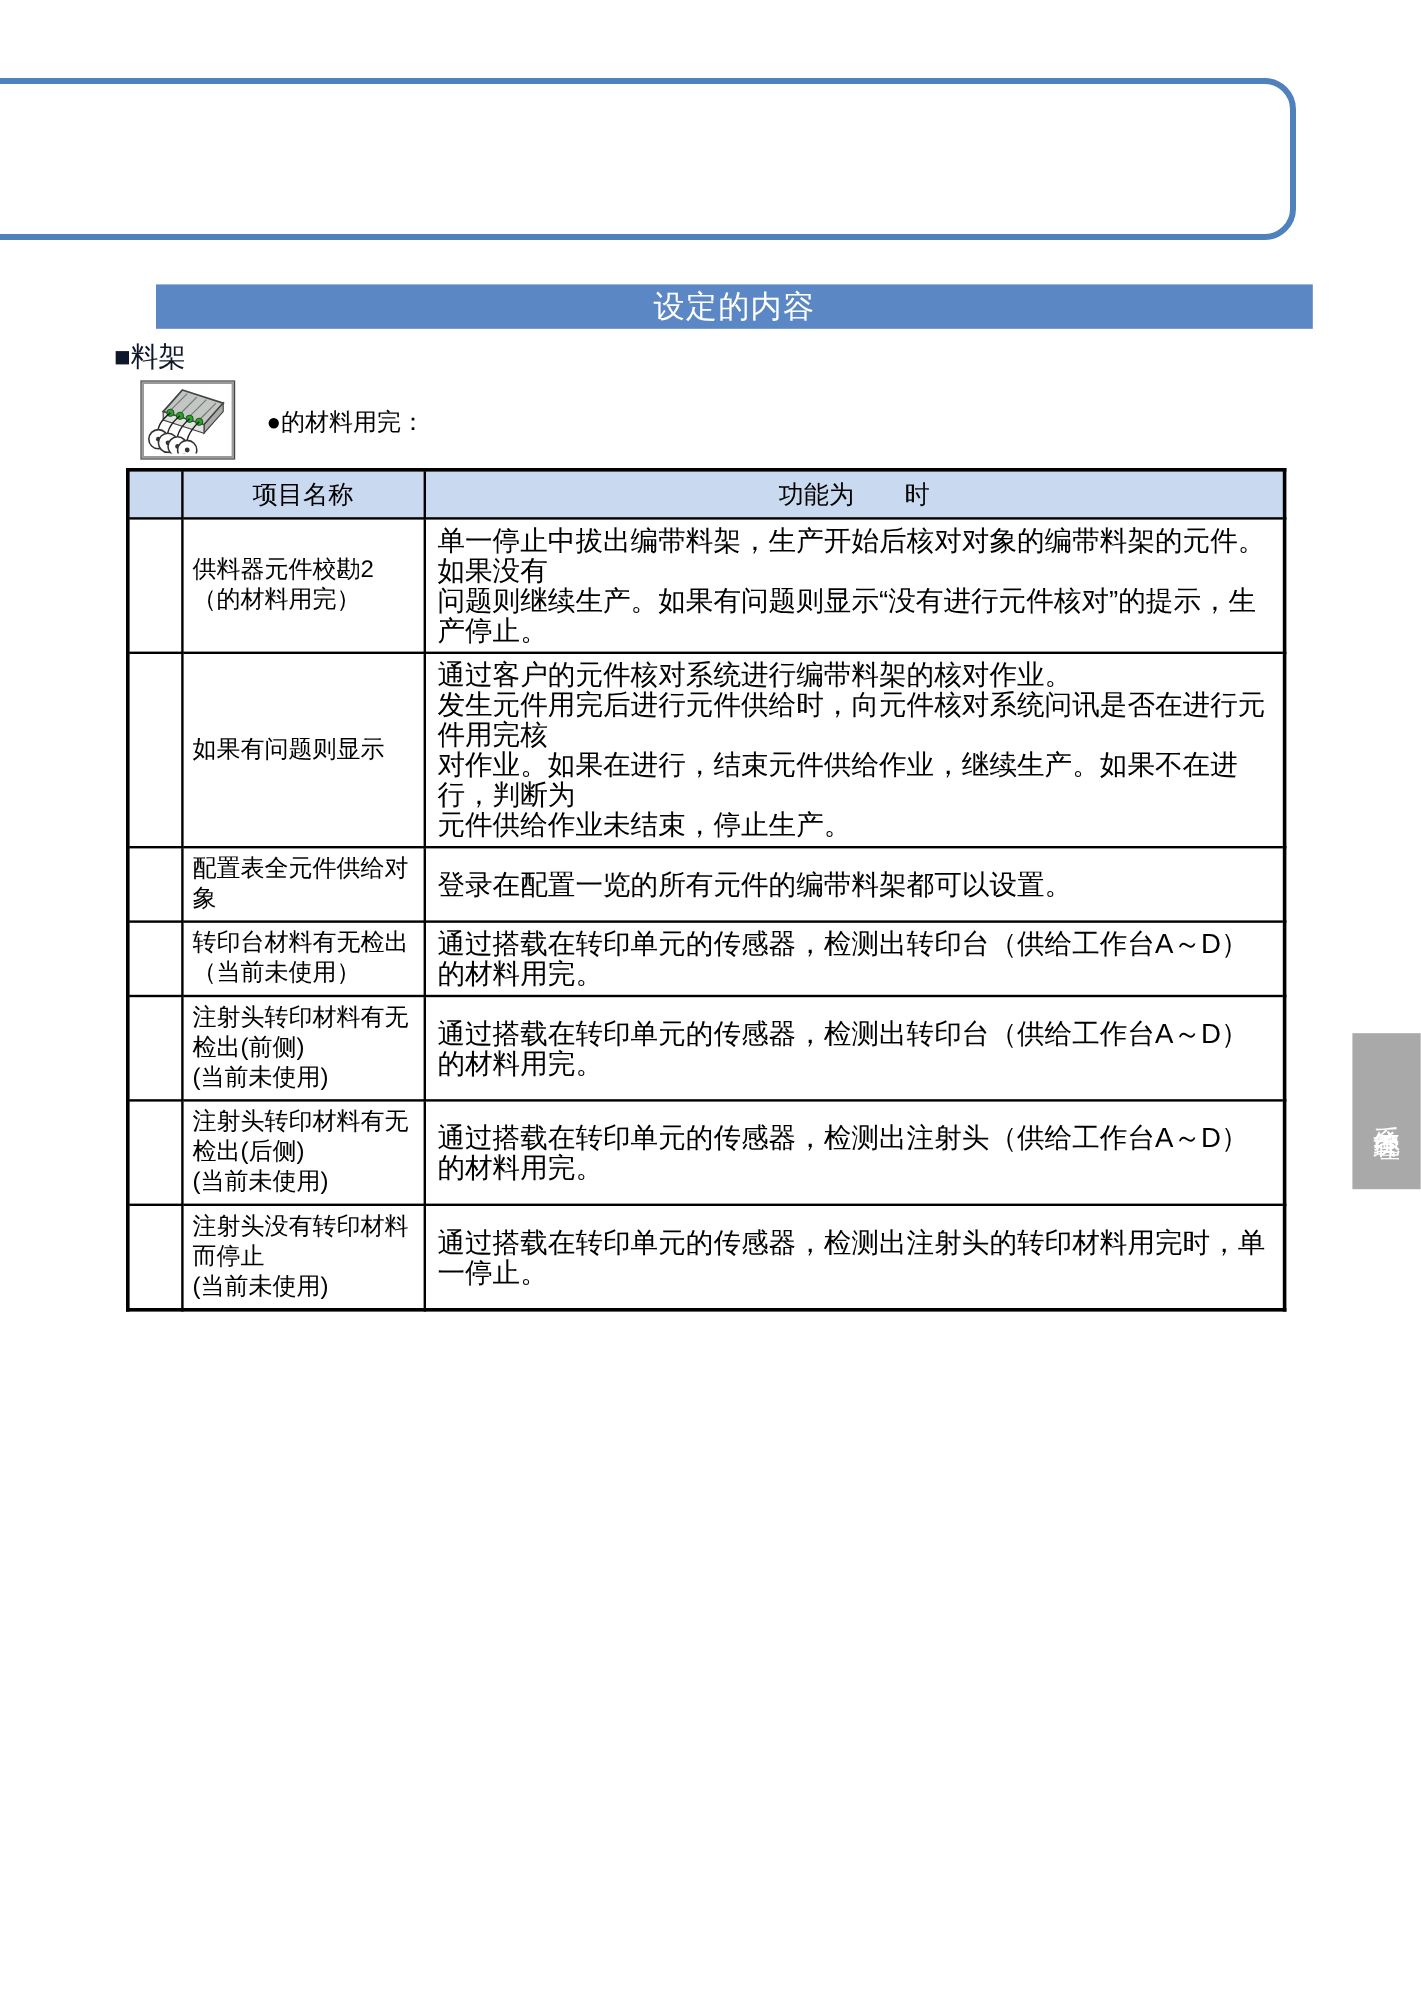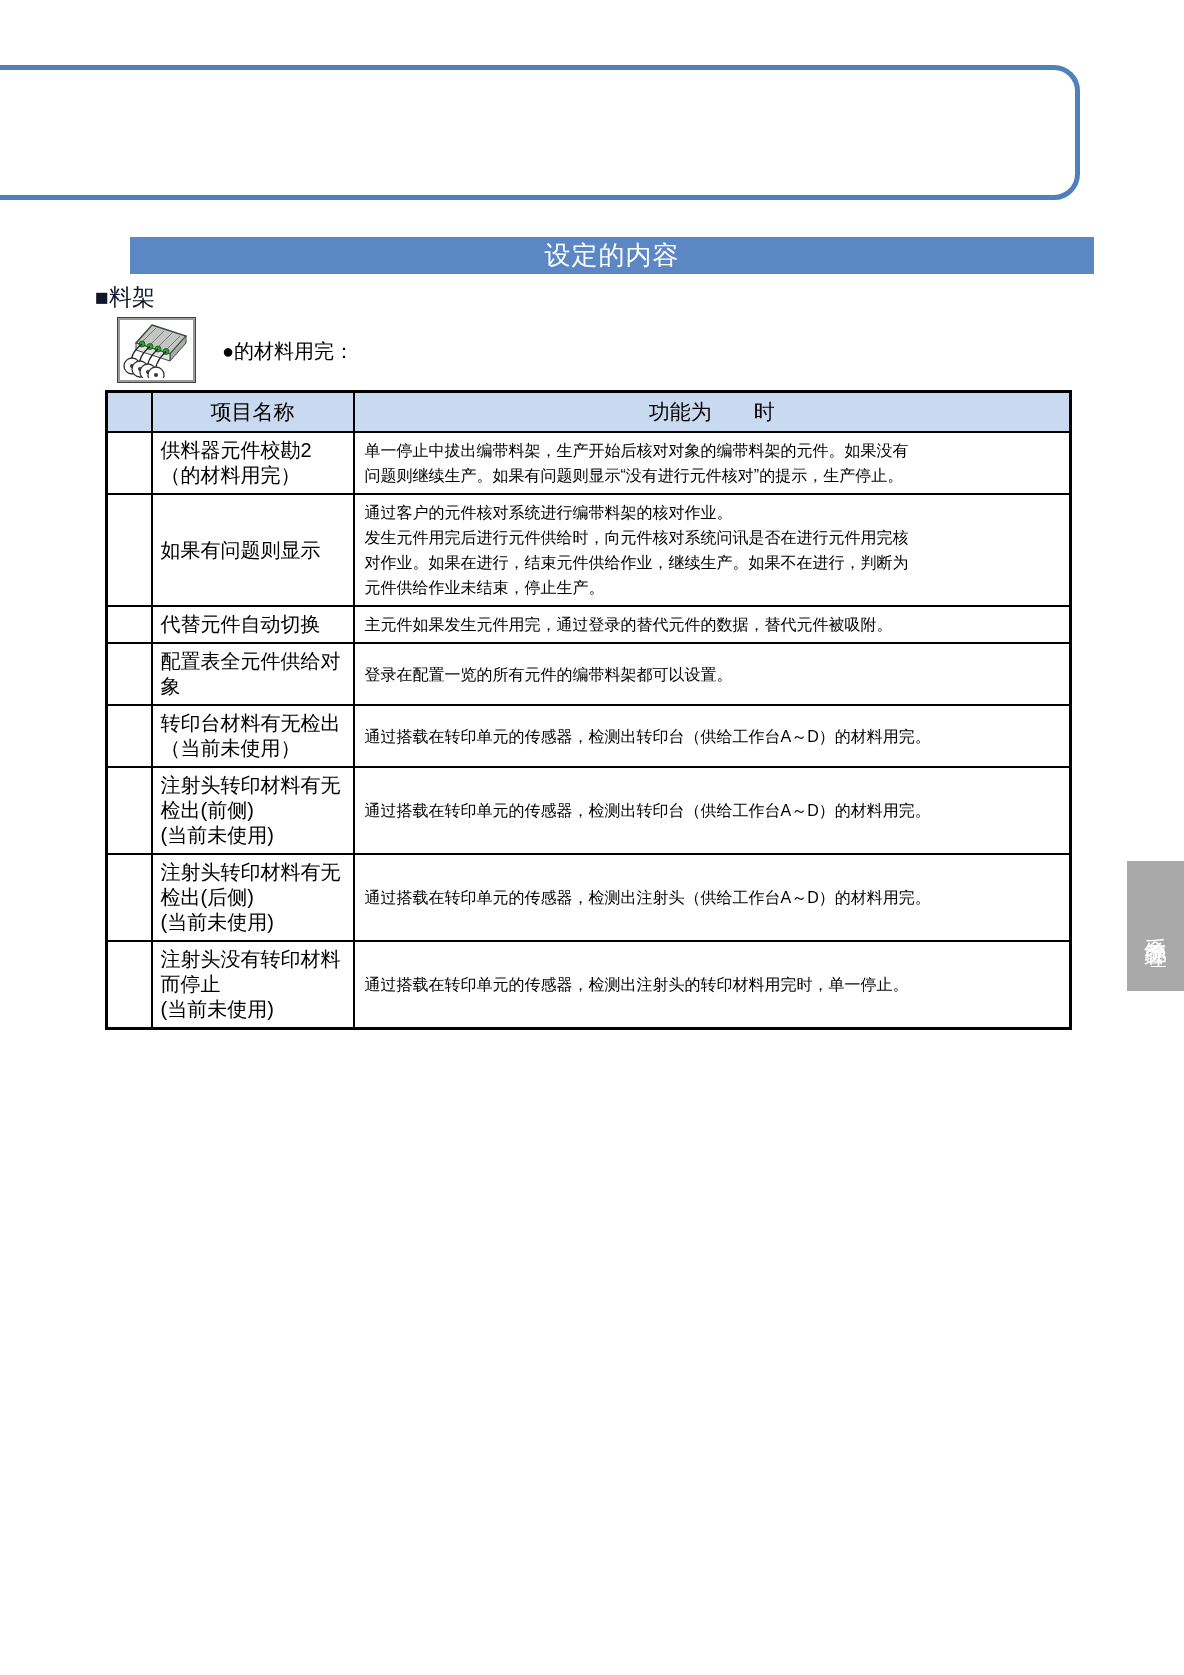--- a/index.html
+++ b/index.html
@@ -47,21 +47,21 @@
   table.settings{border:3px solid #000000;}
   table.settings th{
     background:var(--header_bg,#c9d9ef);height:38px;
     font-size:21px;font-weight:normal;text-align:center;padding:0;
   }
   td.name-cell{
     font-size:20px;line-height:25px;padding:5px 4px 5px 8px;
     white-space:pre-line;text-align:left;
   }
   td.desc-cell{
-    font-size:16px;line-height:25px;padding:5px 8px 5px 10px;
+    font-size:23px;line-height:25px;padding:5px 8px 5px 10px;
     white-space:pre-line;text-align:left;margin-left:20px;
   }
   
   .side-tab{
     position:absolute;left:1127px;top:861px;width:57px;height:130px;
     background:var(--tab_gray,#a9a9a9);
     display:flex;align-items:center;justify-content:center;
   }
   .side-tab span{
     writing-mode:vertical-rl;color:#fff;font-size:22px;letter-spacing:3px;
@@ -136,25 +136,20 @@
     <tr>
       <td></td>
       <td class="name-cell">如果有问题则显示</td>
       <td class="desc-cell">通过客户的元件核对系统进行编带料架的核对作业。
 发生元件用完后进行元件供给时，向元件核对系统问讯是否在进行元件用完核
 对作业。如果在进行，结束元件供给作业，继续生产。如果不在进行，判断为
 元件供给作业未结束，停止生产。</td>
     </tr>
     <tr>
       <td></td>
-      <td class="name-cell">代替元件自动切换</td>
-      <td class="desc-cell">主元件如果发生元件用完，通过登录的替代元件的数据，替代元件被吸附。</td>
-    </tr>
-    <tr>
-      <td></td>
       <td class="name-cell">配置表全元件供给对
 象</td>
       <td class="desc-cell">登录在配置一览的所有元件的编带料架都可以设置。</td>
     </tr>
     <tr>
       <td></td>
       <td class="name-cell">转印台材料有无检出
 （当前未使用）</td>
       <td class="desc-cell">通过搭载在转印单元的传感器，检测出转印台（供给工作台A～D）的材料用完。</td>
     </tr>

